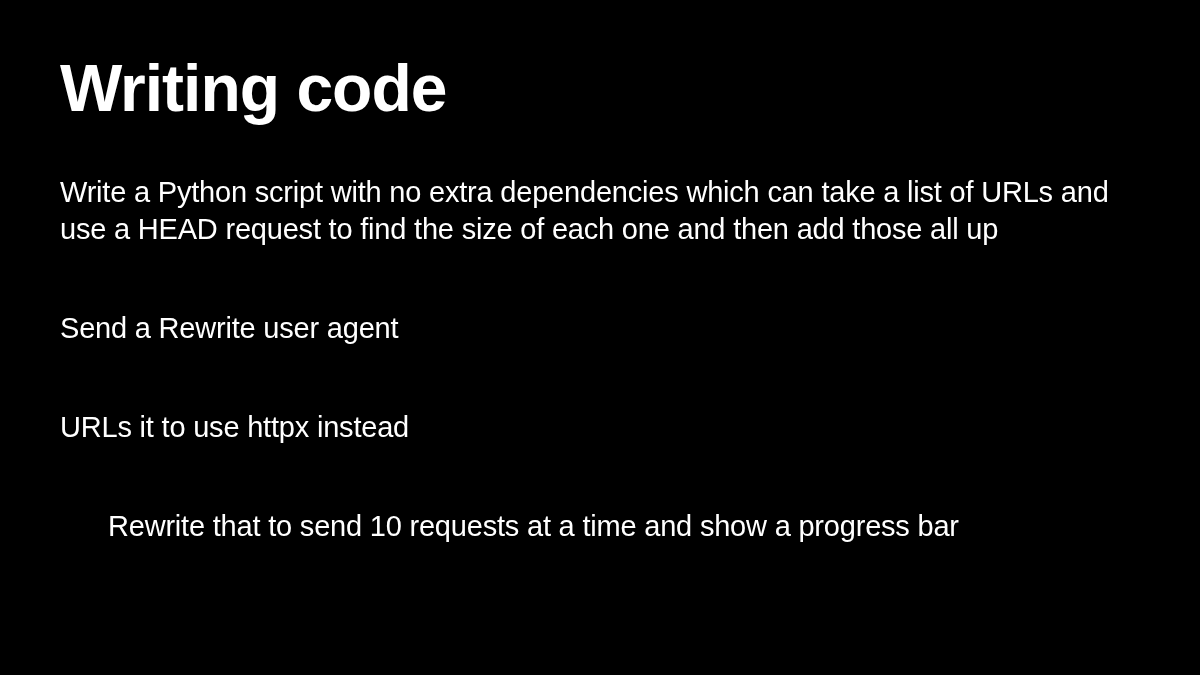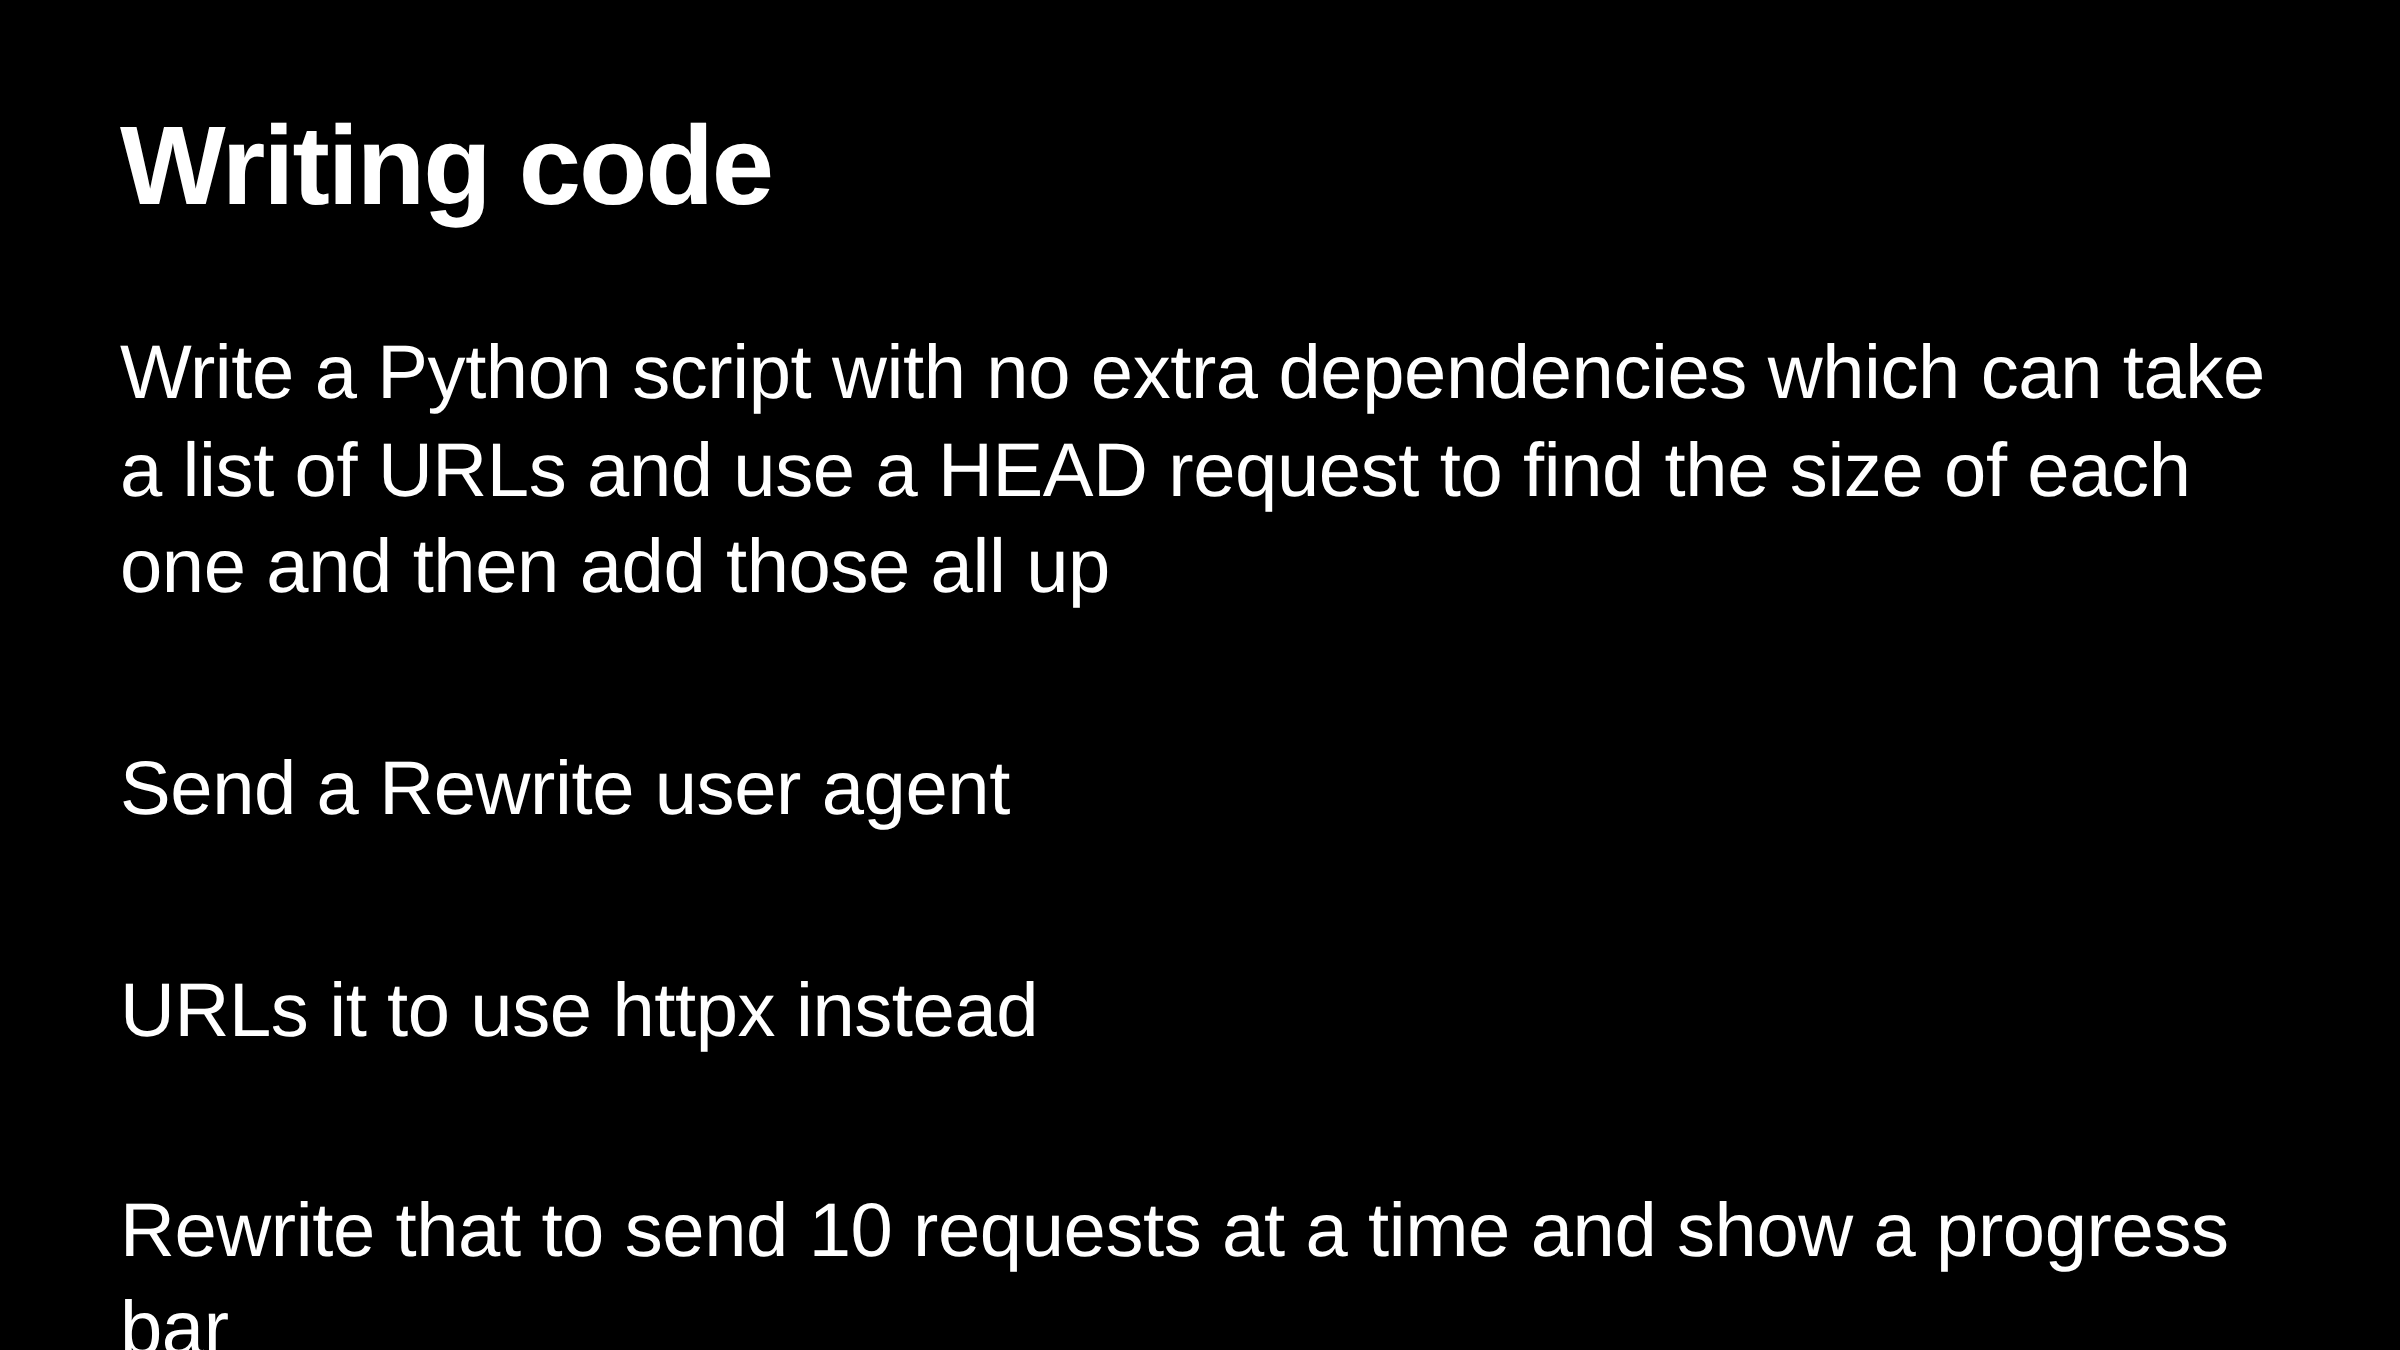--- a/index.html
+++ b/index.html
@@ -10,34 +10,35 @@
     body {
       width: 1200px;
       height: 675px;
       background-color: #000000;
       font-family: -apple-system, BlinkMacSystemFont, "Helvetica Neue", Helvetica, Arial, sans-serif;
       color: #ffffff;
       overflow: hidden;
       padding: 50px 60px;
     }
     .slide-title {
-      font-size: 56px;
+      font-size: 66px;
       font-weight: 700;
       letter-spacing: -1px;
       margin-bottom: 48px;
     }
     .slide-paragraph {
-      font-size: 38px;
+      font-size: 29px;
       font-weight: 400;
       line-height: 1.28;
       margin-bottom: 62px;
       letter-spacing: -0.2px;
     }
     .slide-paragraph:last-child {
       margin-bottom: 0;
+      margin-left: 48px;
     }
   </style>
 </head>
 <body>
 
 <h1 class="slide-title">Writing code</h1>
 
 <p class="slide-paragraph">Write a Python script with no extra dependencies which can take a list of URLs and use a HEAD request to find the size of each one and then add those all up</p>
 <p class="slide-paragraph">Send a Rewrite user agent</p>
 <p class="slide-paragraph">URLs it to use httpx instead</p>

